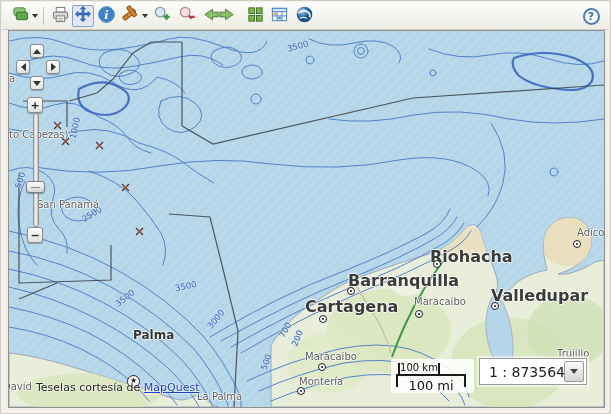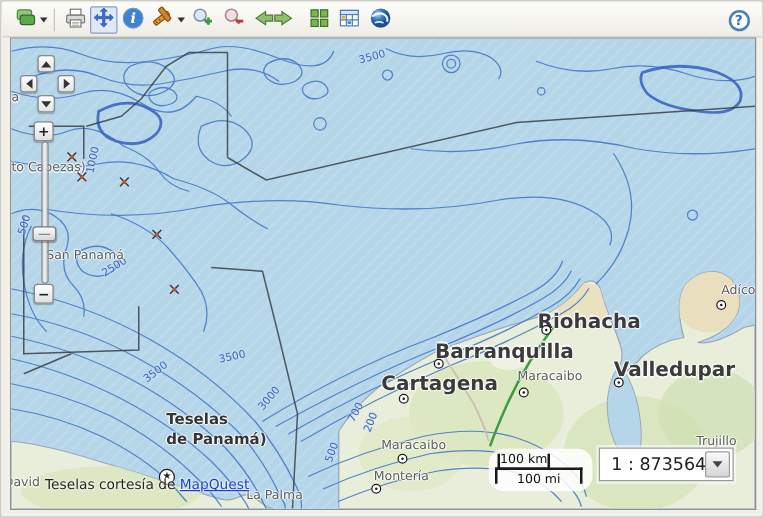--- a/index.html
+++ b/index.html
@@ -56,27 +56,27 @@
               box-shadow:0 1px 1px rgba(0,0,0,.25); }
   #slider-track { position:absolute; left:24px; top:82px; width:6px; height:114px;
                   background:linear-gradient(90deg,#cfcfcf,#f5f5f5,#bdbdbd); border:1px solid #909090; border-radius:3px; }
   #slider-thumb { position:absolute; left:17px; top:150px; width:19px; height:12px;
                   background:linear-gradient(#fbfbfb,#d6d6d6); border:1px solid #808080; border-radius:3px;
                   box-shadow:0 1px 1px rgba(0,0,0,.3); }
   #slider-thumb::after { content:""; position:absolute; left:4px; right:4px; top:5px; height:1px; background:#8a8a8a; }
 
   
   #scalebar { position:absolute; left:382px; top:328px; width:83px; height:34px;
-              background:rgba(255,255,255,.85); border-radius:12px; }
+              background:rgba(255,255,255,.85); border-radius:2px; }
   #sb-km-line { position:absolute; left:7px; top:4px; width:42px; height:13px;
                 border:2px solid #1a1a1a; border-top:none; }
   #sb-mi-line { position:absolute; left:5px; top:15px; width:70px; height:13px;
                 border:2px solid #1a1a1a; border-bottom:none; }
   #sb-km-text { position:absolute; left:7px; top:3px; width:42px; text-align:center; font-size:10px; color:#111; }
-  #sb-mi-text { position:absolute; left:5px; top:19px; width:70px; text-align:center; font-size:10px; color:#111; }
+  #sb-mi-text { position:absolute; left:5px; top:19px; width:70px; text-align:center; font-size:13px; color:#111; }
   #scale-select { position:absolute; left:470px; top:327px; width:108px; height:27px;
                   background:#fff; border:1px solid #9a9a9a; box-shadow:0 0 0 2px rgba(255,255,255,.55); }
   #scale-value { position:absolute; left:9px; top:5px; font-size:14px; color:#222; }
   #scale-drop-btn { position:absolute; right:2px; top:2px; width:20px; height:21px;
                     background:linear-gradient(#fafafa,#d5d5d5); border:1px solid #9a9a9a; border-radius:2px;
                     display:flex; align-items:center; justify-content:center; }
   .chev-down { width:0;height:0;border-left:4.5px solid transparent;border-right:4.5px solid transparent;border-top:5px solid #444; }
   #attribution { position:absolute; left:4px; top:350px; font-size:11px; color:#222; white-space:nowrap;
                  text-shadow:0 0 2px #fff, 0 0 2px #fff;padding-left:23px; }
   #attribution a { color:#1a3fcc; }
@@ -344,22 +344,21 @@
     <span class="cmark" style="left:309px;top:332px;"></span>
     <span class="town" style="left:290px;top:345px;">Montería</span>
     <span class="cmark" style="left:288px;top:356px;"></span>
     <span class="town" style="left:548px;top:317px;">Trujillo</span>
     <span class="town" style="left:568px;top:196px;">Adícora</span>
     <span class="cmark" style="left:564px;top:209px;"></span>
     <span class="town" style="left:188px;top:360px;">La Palma</span>
     <span class="town" style="left:28px;top:168px;">San Panamá</span>
 
     <div style="position:absolute;left:124px;top:296px;font-weight:bold;font-size:12px;color:#343434;line-height:16px;text-shadow:-1px 0 #ffffffd0,1px 0 #ffffffd0,0 -1px #ffffffd0,0 1px #ffffffd0;">
-      <div>Teselas</div>
-      <div>de Panamá)</div>
+      <div>Palma</div>
     </div>
     <span class="star-mark" style="left:118px;top:344px;">★</span>
 
     <span class="wreck" style="left:44px;top:84px;"><svg width="9" height="9">
             <path d="M1 1 L8 8 M8 1 L1 8" stroke="#4a3238" stroke-width="1.2"></path>
             <circle cx="4.5" cy="4.5" r="1.6" fill="#b05a2a"></circle>
           </svg></span>
     <span class="wreck" style="left:52px;top:100px;"><svg width="9" height="9">
             <path d="M1 1 L8 8 M8 1 L1 8" stroke="#4a3238" stroke-width="1.2"></path>
             <circle cx="4.5" cy="4.5" r="1.6" fill="#b05a2a"></circle>

